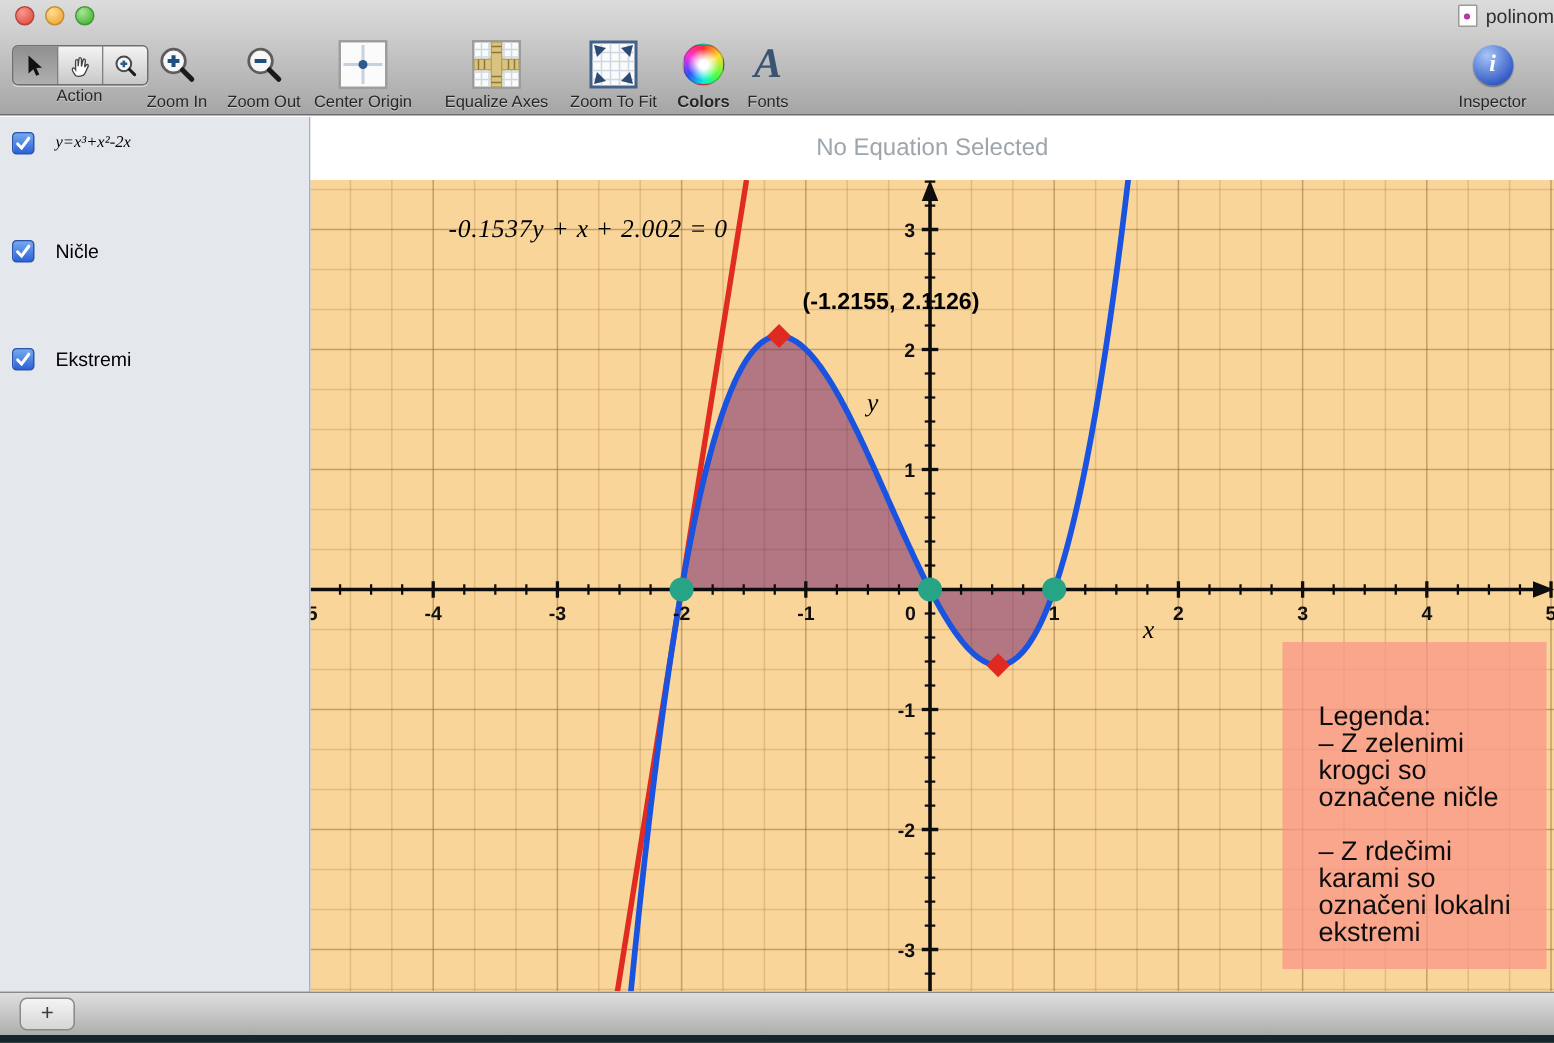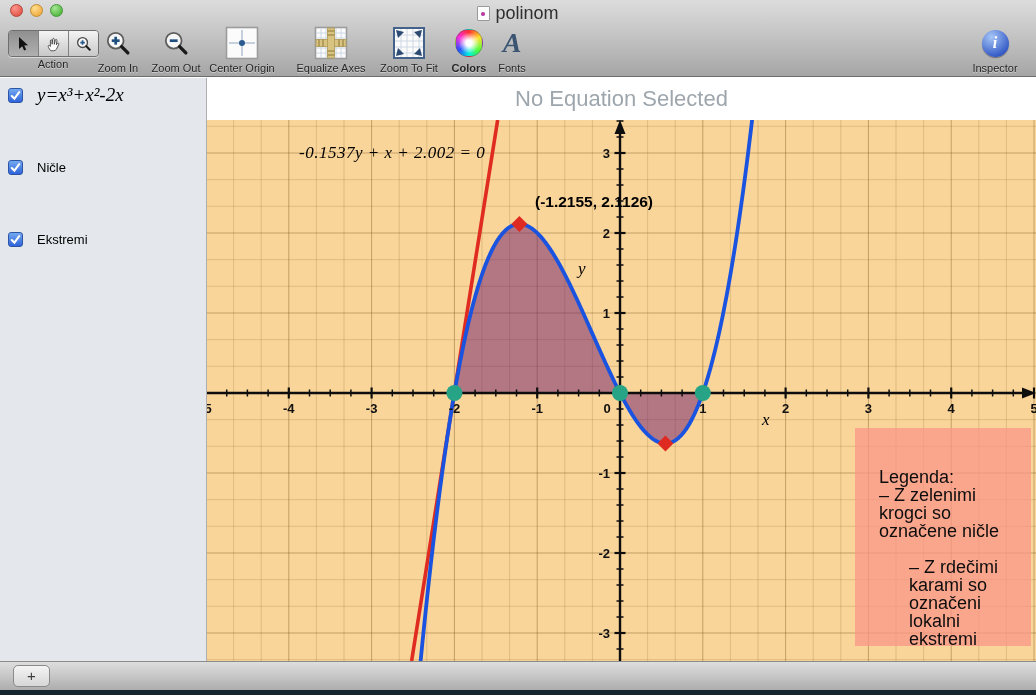--- a/index.html
+++ b/index.html
@@ -8,22 +8,22 @@
 
   
   .chrome{position:absolute;left:0;top:0;width:1036px;height:77px;box-sizing:border-box;
           background:linear-gradient(180deg,#dcdcdc 0%,#cdcdcd 30%,#b4b4b4 75%,#a5a5a5 100%);
           border-bottom:1px solid #6d6d6d;}
   .traffic{position:absolute;left:10px;top:4px;display:flex;gap:7px;}
   .tl{width:13px;height:13px;border-radius:50%;box-sizing:border-box;}
   .tl.red{background:radial-gradient(circle at 35% 28%,#fc968c,#e4584c 75%);border:1px solid #b4443a;}
   .tl.yellow{background:radial-gradient(circle at 35% 28%,#ffdf8d,#f0ad45 75%);border:1px solid #c28d32;}
   .tl.green{background:radial-gradient(circle at 35% 28%,#a8e695,#53ba41 75%);border:1px solid #43963a;}
-  .title-wrap{position:absolute;left:0;top:3px;width:100%;display:flex;justify-content:center;align-items:center;gap:5px;
-              font-size:18px;color:#2f2f2f;}
+  .title-wrap{position:absolute;left:0;top:3px;width:100%;display:flex;justify-content:flex-end;align-items:center;gap:5px;
+              font-size:13px;color:#2f2f2f;}
   .doc-icon{width:11px;height:13px;background:#fdfdfd;border:1px solid #9a9a9a;border-radius:1px;position:relative;}
   .doc-icon::after{content:"";position:absolute;left:3px;top:5px;width:4px;height:4px;border-radius:50%;
                    background:radial-gradient(circle,#e23a8e,#7b2bb5);}
 
   .toolbar{position:absolute;left:0;top:22px;width:1036px;height:55px;}
   .tool{position:absolute;top:3px;display:flex;flex-direction:column;align-items:center;cursor:default;}
   .tool-icon{height:36px;display:flex;align-items:center;justify-content:center;}
   .tool-label{font-size:11px;color:#262626;white-space:nowrap;margin-top:1px;text-shadow:0 1px 0 rgba(255,255,255,.45);}
   .t-action{left:6px;width:94px;}
   .t-zoomin{left:87px;width:62px;}
@@ -51,38 +51,38 @@
      color:#fff;font-family:"Liberation Serif",serif;font-style:italic;font-weight:bold;font-size:16px;}
 
   
   .sidebar{position:absolute;left:0;top:78px;width:207px;height:583px;background:#e4e8ed;box-sizing:border-box;
            border-right:1px solid #aeaeae;overflow:hidden;}
   .eq-row{position:relative;height:24px;display:flex;align-items:center;padding-left:8px;white-space:nowrap;overflow:hidden;margin-top:48px;}
   .eq-row:first-child{margin-top:5px;}
   .checkbox{width:15px;height:15px;border-radius:3px;flex:0 0 15px;box-sizing:border-box;margin-right:14px;
             background:linear-gradient(#74a9f0,#2d63d9);border:1px solid #2d55a6;display:flex;align-items:center;justify-content:center;}
   .eq-label{font-size:13px;color:#000;}
-  .eq-label.math{font-family:"Liberation Serif",serif;font-style:italic;font-size:19px;}
+  .eq-label.math{font-family:"Liberation Serif",serif;font-style:italic;font-size:11px;}
 
   
   .eq-header{position:absolute;left:207px;top:78px;width:829px;height:42px;background:#ffffff;
-             display:flex;align-items:center;justify-content:center;font-size:22px;color:#9ea6ad;}
+             display:flex;align-items:center;justify-content:center;font-size:16px;color:#9ea6ad;}
   .graph-area{position:absolute;left:207px;top:120px;width:829px;height:541px;overflow:hidden;}
   #plot{position:absolute;left:0;top:0;}
   .ticknum{font:bold 13px "Liberation Sans",sans-serif;fill:#101010;}
 
   .g-label{position:absolute;color:#000;pointer-events:none;}
   .lab-eq{left:92px;top:23px;font:italic 17px "Liberation Serif",serif;letter-spacing:.5px;}
   .lab-max{left:277px;top:73px;width:200px;text-align:center;font-size:15.5px;font-weight:600;padding-left:10px;}
   .lab-min{left:404px;top:330px;width:200px;text-align:center;font-size:15.5px;font-weight:600;}
   .lab-y{left:371px;top:139px;font:italic 17px "Liberation Serif",serif;}
   .lab-x{left:555px;top:290px;font:italic 17px "Liberation Serif",serif;}
   .legend{left:648px;top:308px;width:176px;height:218px;background:rgba(249,148,136,.72);
           box-sizing:border-box;padding:40px 8px 0 24px;font-size:18px;line-height:18px;color:#0d0d0d;}
-  .legend-item + .legend-item{margin-top:18px;margin-left:30px;}
+  .legend-item + .legend-item{margin-top:18px;}
 
   
   .bottom-bar{position:absolute;left:0;top:661px;width:1036px;height:29px;box-sizing:border-box;
               background:linear-gradient(#dedede,#c9c9c9 45%,#adadad);border-top:1px solid #8b8b8b;}
   .add-btn{position:absolute;left:13px;top:3px;width:37px;height:22px;border-radius:5px;border:1px solid #8a8a8a;
            background:linear-gradient(#f4f4f4,#d6d6d6);color:#3c3c3c;font-size:15px;line-height:18px;padding:0;}
   .desktop-strip{position:absolute;left:0;top:690px;width:1036px;height:5px;background:#15262e;}
 </style>
 </head>
 <body>

